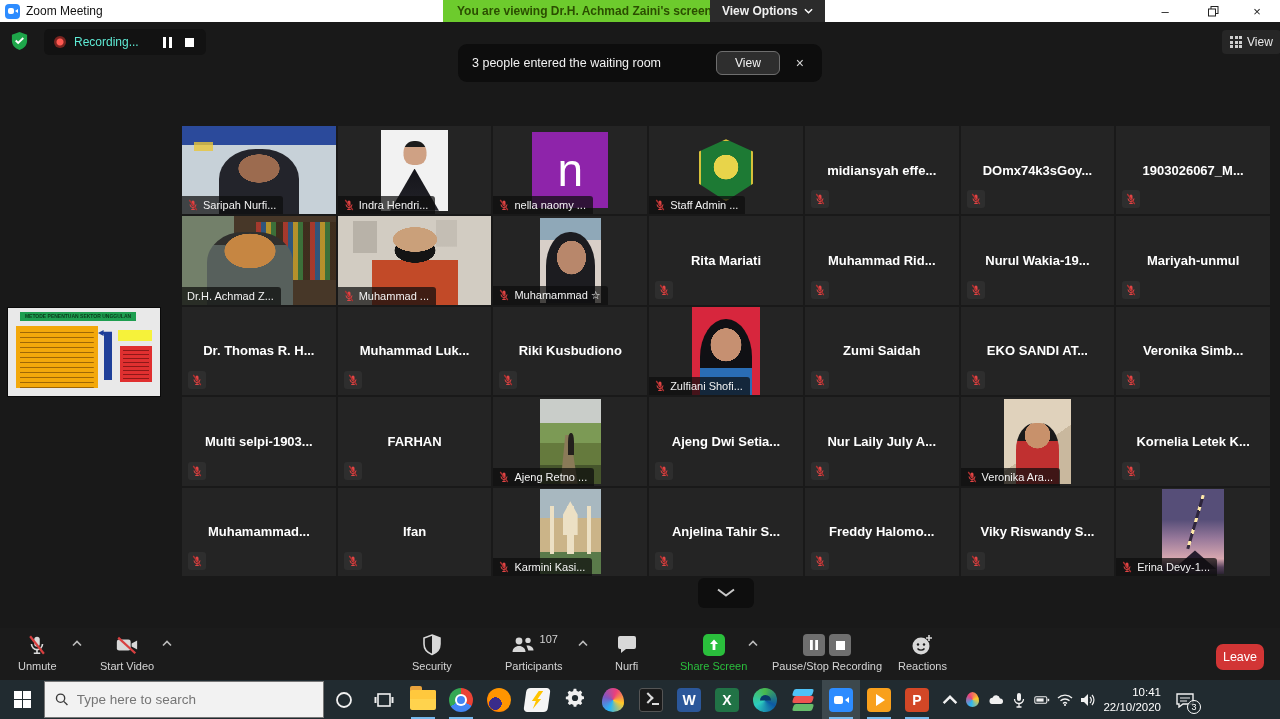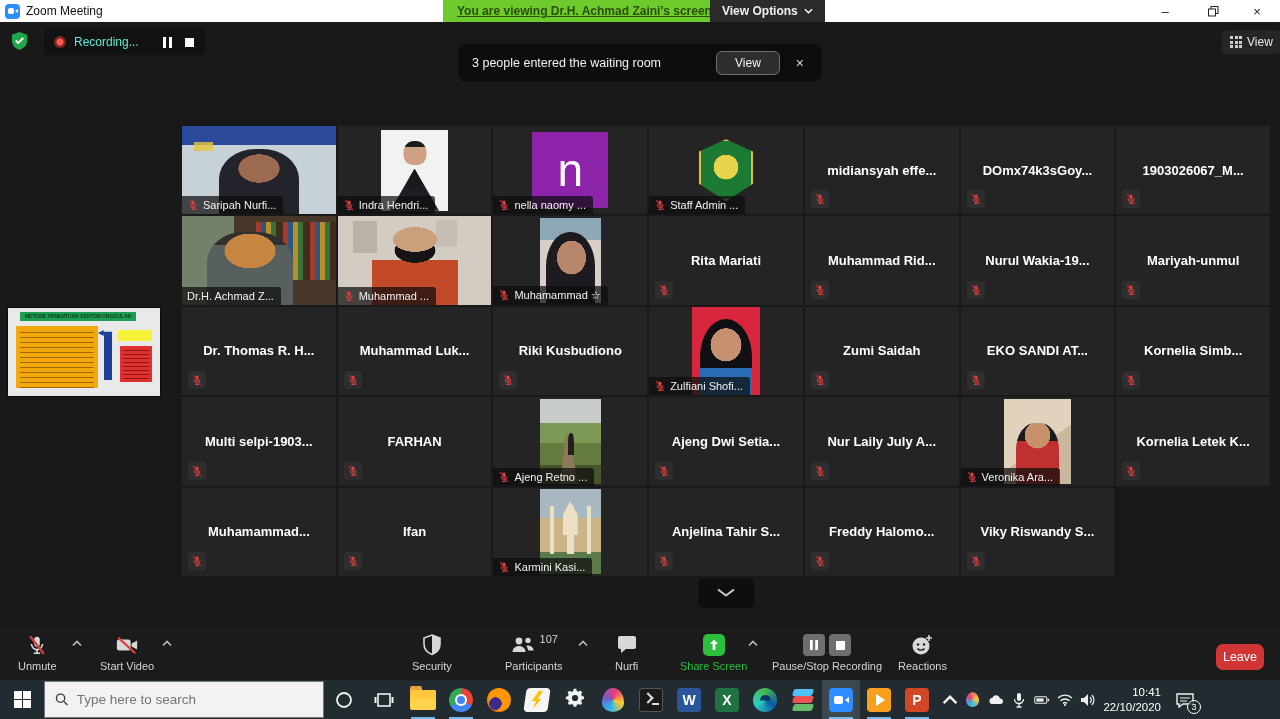--- a/index.html
+++ b/index.html
@@ -11,21 +11,21 @@
   .titlebar { position:absolute; top:0; left:0; width:1280px; height:22px; background:#ffffff;
     display:flex; align-items:center; z-index:30; }
   .zoom-app-ic { width:15px; height:15px; border-radius:4px; background:#2d8cff; margin:0 6px 0 5px;
     position:relative; }
   .zoom-app-ic::before { content:''; position:absolute; left:3px; top:4.5px; width:6px; height:6px;
     border-radius:2px; background:#fff; }
   .zoom-app-ic::after { content:''; position:absolute; right:2px; top:5px; width:0; height:0;
     border-top:2.5px solid transparent; border-bottom:2.5px solid transparent; border-right:3.5px solid #fff; }
   .win-title { font-size:12px; color:#111; }
   .green-banner { position:absolute; left:443px; top:0; height:22px; padding:0 14px; background:#6dcb2d;
-    color:#2b4e00; font-size:12px; font-weight:bold; display:flex; align-items:center;text-decoration:underline; }
+    color:#2b4e00; font-size:12px; font-weight:bold; display:flex; align-items:center; }
   .view-options { position:absolute; left:710px; top:0; height:22px; padding:0 12px; background:#2b2b2b;
     color:#f0f0f0; font-size:12px; font-weight:bold; display:flex; align-items:center; gap:6px; cursor:pointer; }
   .view-options svg { width:9px; height:6px; }
   .winctl { position:absolute; top:0; height:22px; width:46px; display:flex; align-items:center; justify-content:center;
     color:#222; font-size:13px; cursor:pointer; }
   .winctl.min { left:1142px; } .winctl.max { left:1190px; } .winctl.close { left:1234px; }
 
   
   .shield-ic { position:absolute; left:10px; top:31px; width:19px; height:20px; }
   .rec-pill { position:absolute; left:44px; top:29px; width:162px; height:26px; background:#121212;
@@ -529,21 +529,21 @@
         <div class="mic-badge">
           <svg viewBox="0 0 24 24">
             <rect x="9" y="3" width="6" height="11" rx="3" fill="#e04545"></rect>
             <path d="M6 11a6 6 0 0 0 12 0" fill="none" stroke="#e04545" stroke-width="2"></path>
             <path d="M12 17v4M8.5 21h7" stroke="#e04545" stroke-width="2" fill="none"></path>
             <line x1="4.5" y1="2" x2="19.5" y2="22" stroke="#b03030" stroke-width="2.6"></line>
           </svg>
         </div>
       </div>
       <div class="tile">
-        <div class="center-name">Kornelia Simb...</div>
+        <div class="center-name">Veronika Simb...</div>
         <div class="mic-badge">
           <svg viewBox="0 0 24 24">
             <rect x="9" y="3" width="6" height="11" rx="3" fill="#e04545"></rect>
             <path d="M6 11a6 6 0 0 0 12 0" fill="none" stroke="#e04545" stroke-width="2"></path>
             <path d="M12 17v4M8.5 21h7" stroke="#e04545" stroke-width="2" fill="none"></path>
             <line x1="4.5" y1="2" x2="19.5" y2="22" stroke="#b03030" stroke-width="2.6"></line>
           </svg>
         </div>
       </div>
       <div class="tile">
@@ -689,20 +689,34 @@
       </div>
       <div class="tile">
         <div class="center-name">Viky Riswandy S...</div>
         <div class="mic-badge">
           <svg viewBox="0 0 24 24">
             <rect x="9" y="3" width="6" height="11" rx="3" fill="#e04545"></rect>
             <path d="M6 11a6 6 0 0 0 12 0" fill="none" stroke="#e04545" stroke-width="2"></path>
             <path d="M12 17v4M8.5 21h7" stroke="#e04545" stroke-width="2" fill="none"></path>
             <line x1="4.5" y1="2" x2="19.5" y2="22" stroke="#b03030" stroke-width="2.6"></line>
           </svg>
+        </div>
+      </div>
+      <div class="tile">
+        <div class="vis vis-erina">
+          <div class="photo"></div>
+        </div>
+        <div class="label-pill">
+          <svg viewBox="0 0 24 24">
+            <rect x="9" y="3" width="6" height="11" rx="3" fill="#e04545"></rect>
+            <path d="M6 11a6 6 0 0 0 12 0" fill="none" stroke="#e04545" stroke-width="2"></path>
+            <path d="M12 17v4M8.5 21h7" stroke="#e04545" stroke-width="2" fill="none"></path>
+            <line x1="4.5" y1="2" x2="19.5" y2="22" stroke="#b03030" stroke-width="2.6"></line>
+          </svg>
+          <span>Erina Devy-1...</span>
         </div>
       </div>
     </div>
 
   <div class="collapse-btn">
     <svg width="20" height="10" viewBox="0 0 20 10">
       <path d="M2 1.5l8 6 8-6" stroke="#c8c8c8" stroke-width="2" fill="none"></path>
     </svg>
   </div>
 

